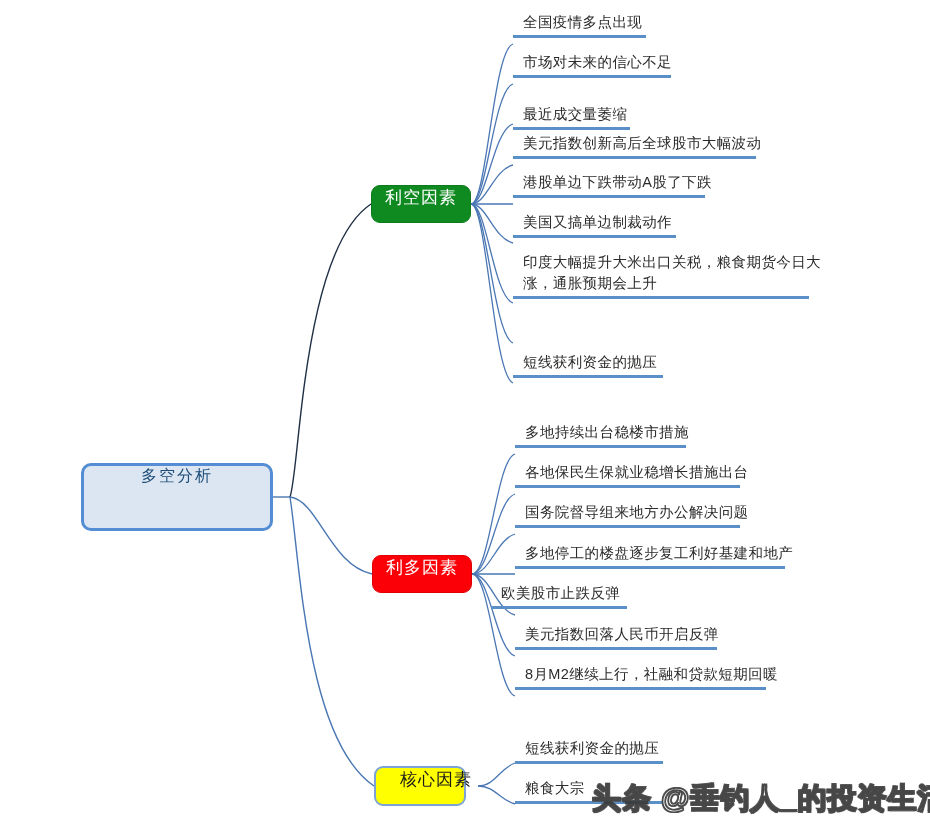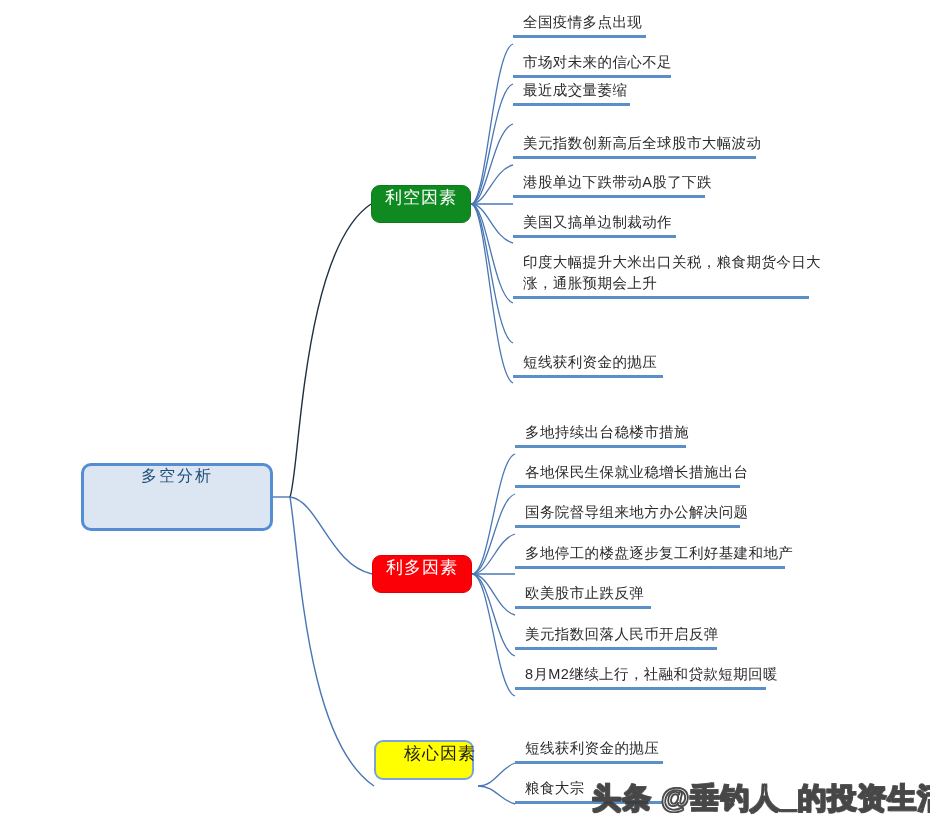--- a/index.html
+++ b/index.html
@@ -68,22 +68,22 @@
     left: 372px;
     top: 555px;
     width: 100px;
     height: 38px;
     background: #fb0007;
     border: 1px solid #e00006;
     color: #ffffff;
   }
   .node-core {
     left: 374px;
-    top: 740px;
-    width: 100px;
+    top: 766px;
+    width: 92px;
     height: 40px;
     background: #ffff00;
     border: 2px solid #7ba3d6;
     color: #1a1a1a;
     padding-left: 32px;
   }
 
   
   .leaf {
     position: absolute;
@@ -166,21 +166,21 @@
   </div>
 
   <div class="leaf" style="left:513px; top:12px; width:300px;">
     <div class="leaf-text">全国疫情多点出现</div>
     <div class="leaf-rule" style="width:133px;"></div>
   </div>
   <div class="leaf" style="left:513px; top:52px; width:300px;">
     <div class="leaf-text">市场对未来的信心不足</div>
     <div class="leaf-rule" style="width:158px;"></div>
   </div>
-  <div class="leaf" style="left:513px; top:80px; width:300px;">
+  <div class="leaf" style="left:513px; top:104px; width:300px;">
     <div class="leaf-text">最近成交量萎缩</div>
     <div class="leaf-rule" style="width:117px;"></div>
   </div>
   <div class="leaf" style="left:513px; top:133px; width:320px;">
     <div class="leaf-text">美元指数创新高后全球股市大幅波动</div>
     <div class="leaf-rule" style="width:243px;"></div>
   </div>
   <div class="leaf" style="left:513px; top:172px; width:300px;">
     <div class="leaf-text">港股单边下跌带动A股了下跌</div>
     <div class="leaf-rule" style="width:192px;"></div>
@@ -212,21 +212,21 @@
     <div class="leaf-rule" style="width:171px;"></div>
   </div>
   <div class="leaf" style="left:515px; top:502px; width:300px;">
     <div class="leaf-text">国务院督导组来地方办公解决问题</div>
     <div class="leaf-rule" style="width:225px;"></div>
   </div>
   <div class="leaf" style="left:515px; top:543px; width:320px;">
     <div class="leaf-text">多地停工的楼盘逐步复工利好基建和地产</div>
     <div class="leaf-rule" style="width:270px;"></div>
   </div>
-  <div class="leaf" style="left:515px; top:583px; width:300px;">
+  <div class="leaf" style="left:491px; top:583px; width:300px;">
     <div class="leaf-text">欧美股市止跌反弹</div>
     <div class="leaf-rule" style="width:136px;"></div>
   </div>
   <div class="leaf" style="left:515px; top:624px; width:300px;">
     <div class="leaf-text">美元指数回落人民币开启反弹</div>
     <div class="leaf-rule" style="width:202px;"></div>
   </div>
   <div class="leaf" style="left:515px; top:664px; width:320px;">
     <div class="leaf-text">8月M2继续上行，社融和贷款短期回暖</div>
     <div class="leaf-rule" style="width:251px;"></div>

